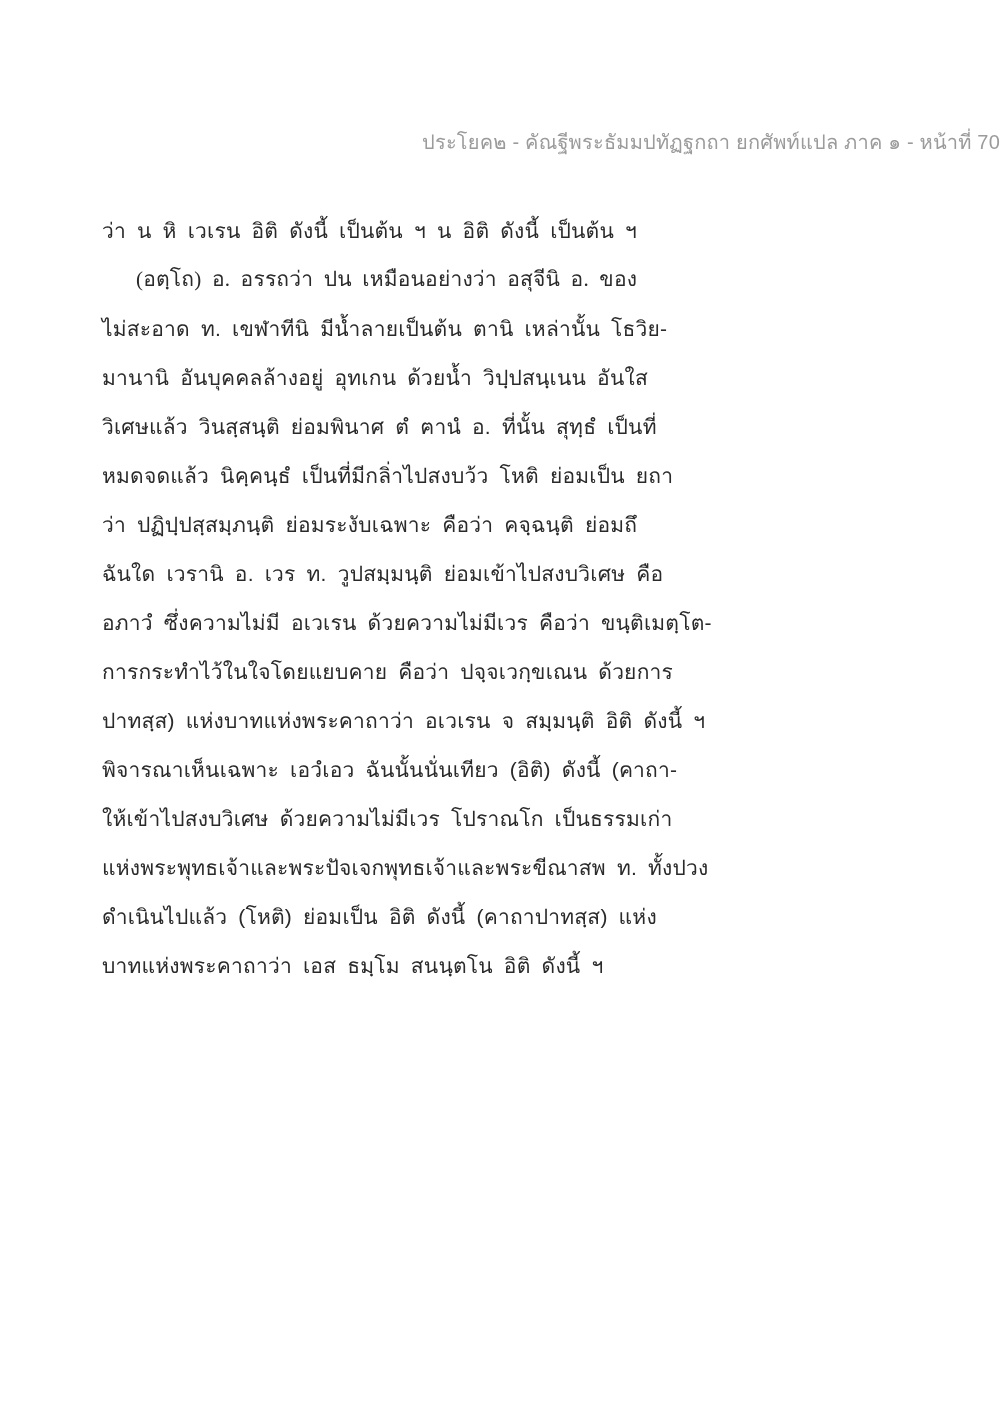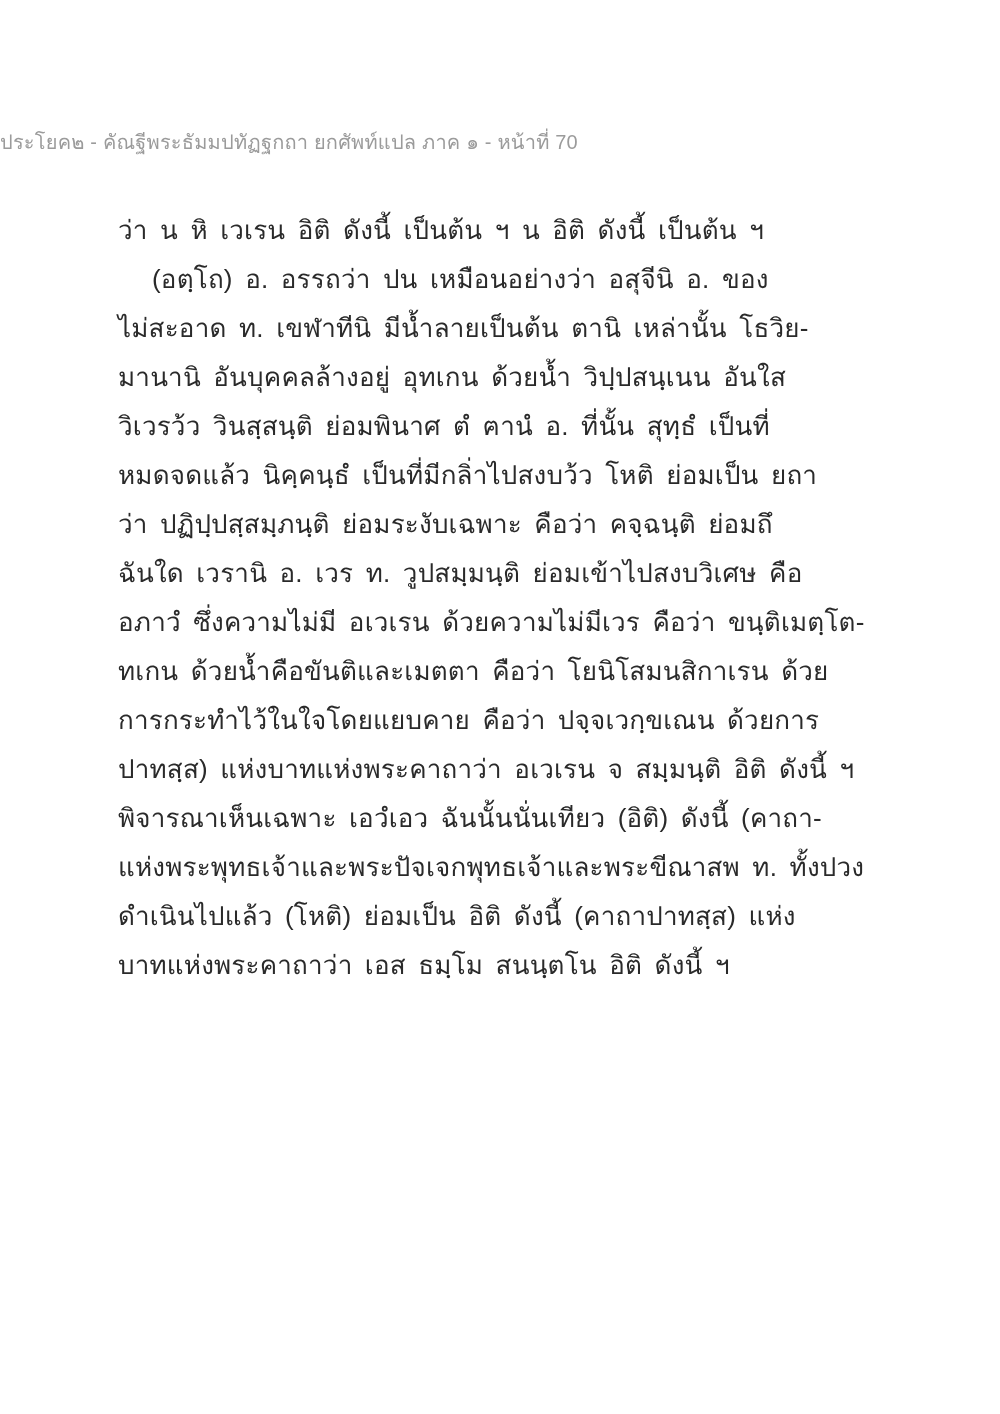--- a/index.html
+++ b/index.html
@@ -13,65 +13,66 @@
     height: 1414px;
     background: #ffffff;
     overflow: hidden;
     font-family: "Liberation Sans", sans-serif;
   }
   .page-header {
     position: absolute;
     top: 127px;
     left: 0;
     width: 100%;
-    text-align: left;
+    text-align: right;
     font-size: 20px;
     line-height: 30px;
     font-weight: 400;
     letter-spacing: 0.2px;
     white-space: nowrap;
   }
   .body-text {
     position: absolute;
-    left: 118px;
+    left: 102px;
     top: 206px;
     width: 790px;
-    font-size: 26px;
+    font-size: 21px;
     font-weight: 400;
   }
   .line {
     height: 49px;
     line-height: 49px;
     white-space: nowrap;
     word-spacing: 5px;
     letter-spacing: 0.2px;
   }
   .line.indent {
     padding-left: 34px;
+    font-family: Liberation Serif, serif;
   }
 </style>
 </head>
 <body>
 
 <div class="page" style="background: rgb(255, 255, 255);">
 
   <div class="page-header" style="color: rgb(155, 155, 155);">ประโยค๒ - คัณฐีพระธัมมปทัฏฐกถา ยกศัพท์แปล ภาค ๑ - หน้าที่ 70</div>
 
   <div class="body-text" style="color: rgb(42, 42, 42);">
     <div class="line">ว่า น หิ เวเรน อิติ ดังนี้ เป็นต้น ฯ น อิติ ดังนี้ เป็นต้น ฯ</div>
     <div class="line indent">(อตฺโถ) อ. อรรถว่า ปน เหมือนอย่างว่า อสุจีนิ อ. ของ</div>
     <div class="line">ไม่สะอาด ท. เขฬาทีนิ มีน้ำลายเป็นต้น ตานิ เหล่านั้น โธวิย-</div>
     <div class="line">มานานิ อันบุคคลล้างอยู่ อุทเกน ด้วยน้ำ วิปฺปสนฺเนน อันใส</div>
-    <div class="line">วิเวรว้ว วินสฺสนฺติ ย่อมพินาศ ตํ ฅานํ อ. ที่นั้น สุทฺธํ เป็นที่</div>
+    <div class="line">วิเศษแล้ว วินสฺสนฺติ ย่อมพินาศ ตํ ฅานํ อ. ที่นั้น สุทฺธํ เป็นที่</div>
     <div class="line">หมดจดแล้ว นิคฺคนฺธํ เป็นที่มีกลิ่าไปสงบว้ว โหติ ย่อมเป็น ยถา</div>
     <div class="line">ว่า ปฏิปฺปสฺสมฺภนฺติ ย่อมระงับเฉพาะ คือว่า คจฺฉนฺติ ย่อมถึ</div>
     <div class="line">ฉันใด เวรานิ อ. เวร ท. วูปสมฺมนฺติ ย่อมเข้าไปสงบวิเศษ คือ</div>
     <div class="line">อภาวํ ซึ่งความไม่มี อเวเรน ด้วยความไม่มีเวร คือว่า ขนฺติเมตฺโต-</div>
-    <div class="line">ทเกน ด้วยน้ำคือขันติและเมตตา คือว่า โยนิโสมนสิกาเรน ด้วย</div>
     <div class="line">การกระทำไว้ในใจโดยแยบคาย คือว่า ปจฺจเวกฺขเณน ด้วยการ</div>
     <div class="line">ปาทสฺส) แห่งบาทแห่งพระคาถาว่า อเวเรน จ สมฺมนฺติ อิติ ดังนี้ ฯ</div>
     <div class="line">พิจารณาเห็นเฉพาะ เอวํเอว ฉันนั้นนั่นเทียว (อิติ) ดังนี้ (คาถา-</div>
+    <div class="line">ให้เข้าไปสงบวิเศษ ด้วยความไม่มีเวร โปราณโก เป็นธรรมเก่า</div>
     <div class="line">แห่งพระพุทธเจ้าและพระปัจเจกพุทธเจ้าและพระขีณาสพ ท. ทั้งปวง</div>
     <div class="line">ดำเนินไปแล้ว (โหติ) ย่อมเป็น อิติ ดังนี้ (คาถาปาทสฺส) แห่ง</div>
     <div class="line">บาทแห่งพระคาถาว่า เอส ธมฺโม สนนฺตโน อิติ ดังนี้ ฯ</div>
   </div>
 
 </div>
 
 </body></html>

